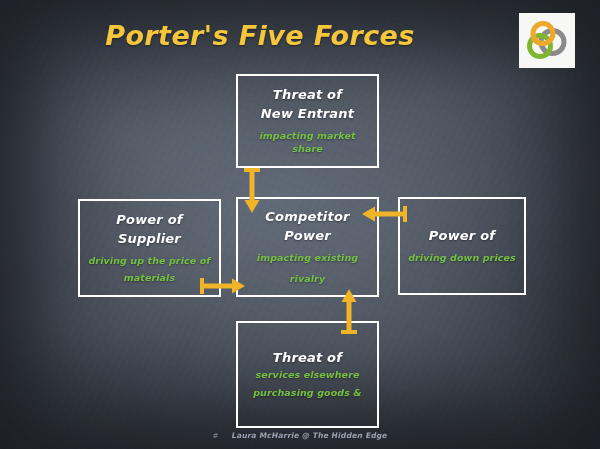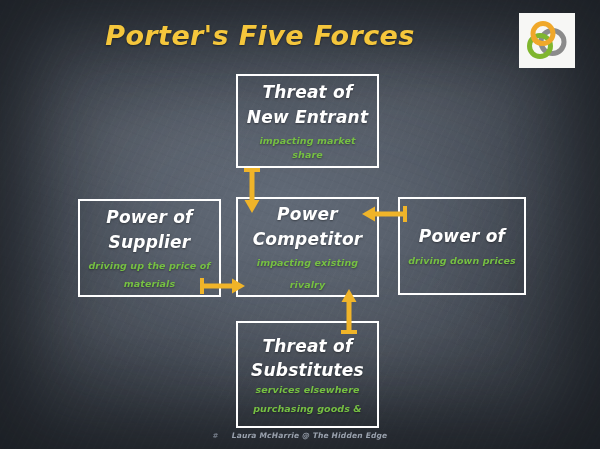--- a/index.html
+++ b/index.html
@@ -75,21 +75,21 @@
     display: flex;
     flex-direction: column;
     align-items: center;
     justify-content: center;
     text-align: center;
     z-index: 4;
     padding: 4px 6px;
   }
   .box .heading {
     color: #ffffff;
-    font-size: 17px;
+    font-size: 13px;
     font-weight: bold;
     line-height: 1.45;
     letter-spacing: 0.2px;
     text-shadow: 0 1px 2px rgba(0,0,0,0.4);
   }
   .box .sub {
     color: #76c043;
     font-size: 9.5px;
     font-weight: bold;
     line-height: 1.45;
@@ -157,34 +157,33 @@
   </div>
 
   <div class="box" id="box-left">
     <div class="heading">Power of</div>
     <div class="heading">Supplier</div>
     <div class="sub">driving up the price of</div>
     <div class="sub" style="margin-top:4px">materials</div>
   </div>
 
   <div class="box" id="box-center">
+    <div class="heading">Competitor</div>
     <div class="heading">Power</div>
-    <div class="heading">Competitor</div>
     <div class="sub">impacting existing</div>
     <div class="sub" style="margin-top:8px">rivalry</div>
   </div>
 
   <div class="box" id="box-right">
     <div class="heading">Power of</div>
     <div class="sub">driving down prices</div>
   </div>
 
   <div class="box" id="box-bottom">
     <div class="heading">Threat of</div>
-    <div class="heading">Substitutes</div>
     <div class="sub" style="margin-top:0">services elsewhere</div>
     <div class="sub">purchasing goods &amp;</div>
   </div>
 
   <div class="arrow" id="arrow-top">
     <svg width="18" height="46" viewBox="0 0 18 46">
       <rect x="1" y="0" width="16" height="4" fill="#f0b429"></rect>
       <rect x="6.5" y="3" width="5" height="32" fill="#f0b429"></rect>
       <polygon points="9,45 1.5,32 16.5,32" fill="#f0b429"></polygon>
     </svg>

